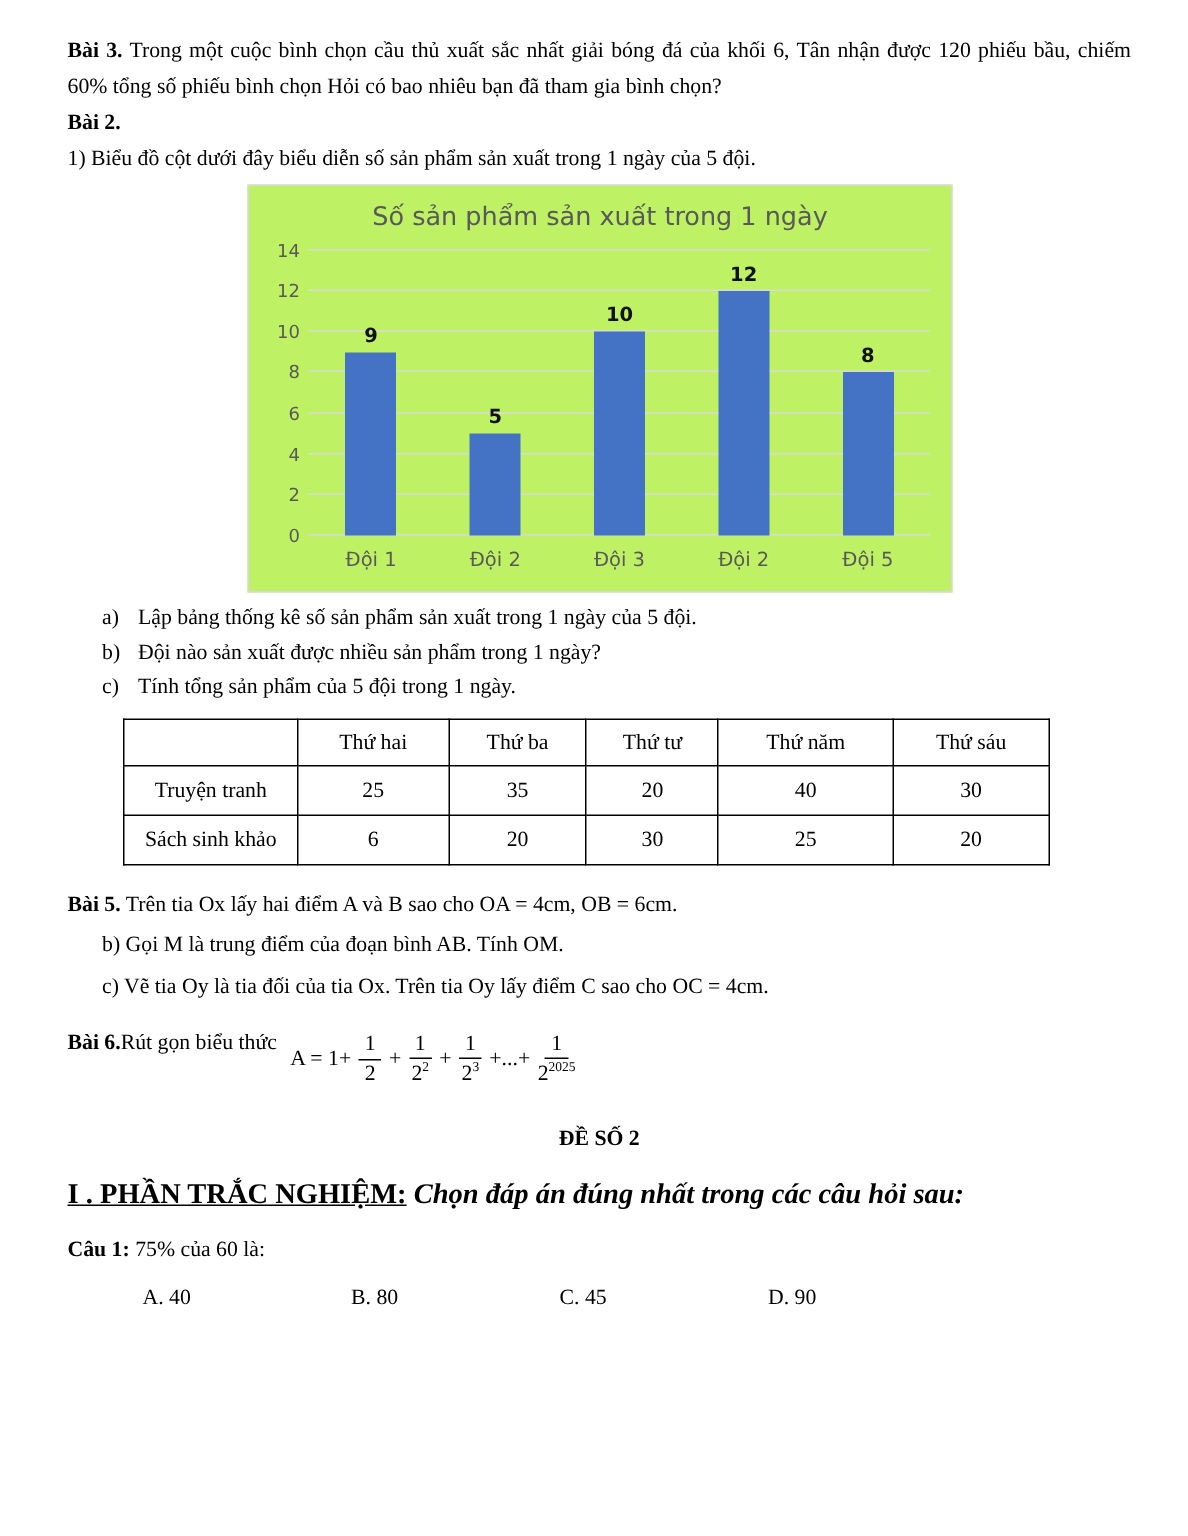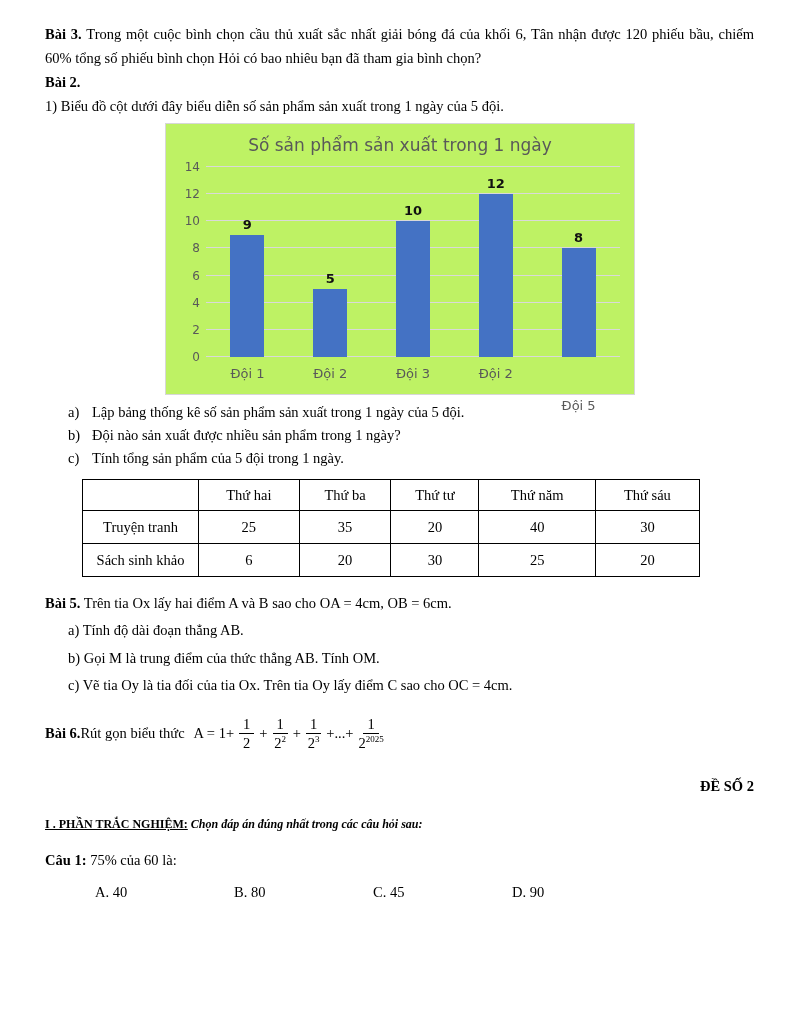--- a/index.html
+++ b/index.html
@@ -83,31 +83,31 @@
     border:1px solid #000;
     text-align:center;
     font-weight:400;
     padding:0;
   }
   table.data tr.hdr th{height:30px;margin-top:23px;}
   table.data tr.row td{height:32px;}
   table.data .col-label{width:115px;}
 
   
-  .formula-row{margin-top:15px;display:flex;align-items:center;line-height:normal;}
+  .formula-row{margin-top:15px;display:flex;align-items:flex-start;line-height:normal;}
   .formula{display:flex;align-items:center;margin-left:8px;}
   .frac{display:inline-flex;flex-direction:column;align-items:center;text-align:center;margin:0 4px;}
   .frac .num{display:block;padding:0 4px;border-bottom:1px solid #000;line-height:1.25;}
   .frac .den{display:block;line-height:1.25;}
   .frac sup{font-size:9px;}
   .op{margin:0 1px;}
 
   
-  .de-title{margin-top:22px;text-align:right;font-weight:700;line-height:24px;}
-  .section-line{margin-top:13px;line-height:26px;font-size:12px;}
+  .de-title{margin-top:22px;text-align:center;font-weight:700;line-height:24px;}
+  .section-line{margin-top:13px;line-height:26px;font-size:19px;}
   .cau{margin-top:10px;line-height:26px;}
   .options{margin:6px 0 0 50px;line-height:26px;}
   .options span{display:inline-block;width:139px;}
 </style>
 </head>
 <body>
 
 <div class="page">
   <div class="content">
 
@@ -161,21 +161,21 @@
                   <div class="bar" style="height: 57.1429%; background: rgb(68, 114, 196);"></div>
                   <div class="bar-value" style="bottom: calc(57.1429% + 4px);">8</div>
                 </div>
               </div>
             </div>
           <div class="x-labels">
               <div class="x-label" style="color: rgb(89, 89, 89);">Đội 1</div>
               <div class="x-label" style="color: rgb(89, 89, 89);">Đội 2</div>
               <div class="x-label" style="color: rgb(89, 89, 89);">Đội 3</div>
               <div class="x-label" style="color: rgb(89, 89, 89);">Đội 2</div>
-              <div class="x-label" style="color: rgb(89, 89, 89); margin-top: 32px;">Đội 5</div>
+              <div class="x-label" style="color: rgb(89, 89, 89);">Đội 5</div>
             </div>
         </div>
       </div>
     </div>
 
     <div class="qlist">
       <div class="qitem"><span class="marker">a)</span><span>Lập bảng thống kê số sản phẩm sản xuất trong 1 ngày của 5 đội.</span></div>
       <div class="qitem"><span class="marker">b)</span><span>Đội nào sản xuất được nhiều sản phẩm trong 1 ngày?</span></div>
       <div class="qitem"><span class="marker">c)</span><span>Tính tổng sản phẩm của 5 đội trong 1 ngày.</span></div>
     </div>
@@ -207,22 +207,21 @@
         <td>25</td>
         <td>20</td>
       </tr>
     </tbody>
       </table>
 
 
     <p style="margin-top:14px;"><span class="bold">Bài 5.</span><span> Trên tia Ox lấy hai điểm A và B sao cho OA = 4cm, OB = 6cm.</span></p>
 
     <div class="list5">
-      <div class="qitem"><span>a)</span> <span>Tính độ dài đoạn thẳng AB.</span></div>
-      <div class="qitem"><span>b)</span> <span>Gọi M là trung điểm của thức thẳng AB. Tính OM.</span></div>
+      <div class="qitem"><span>b)</span> <span>Gọi M là trung điểm của đoạn bình AB. Tính OM.</span></div>
       <div class="qitem"><span>c)</span> <span>Vẽ tia Oy là tia đối của tia Ox. Trên tia Oy lấy điểm C sao cho OC = 4cm.</span></div>
     </div>
 
     <div class="formula-row">
       <span class="bold">Bài 6.</span>
         <span> Rút gọn biểu thức</span>
       <span class="formula">
         <span class="op">A = 1+</span>
         <span class="frac">
             <span class="num">1</span>

